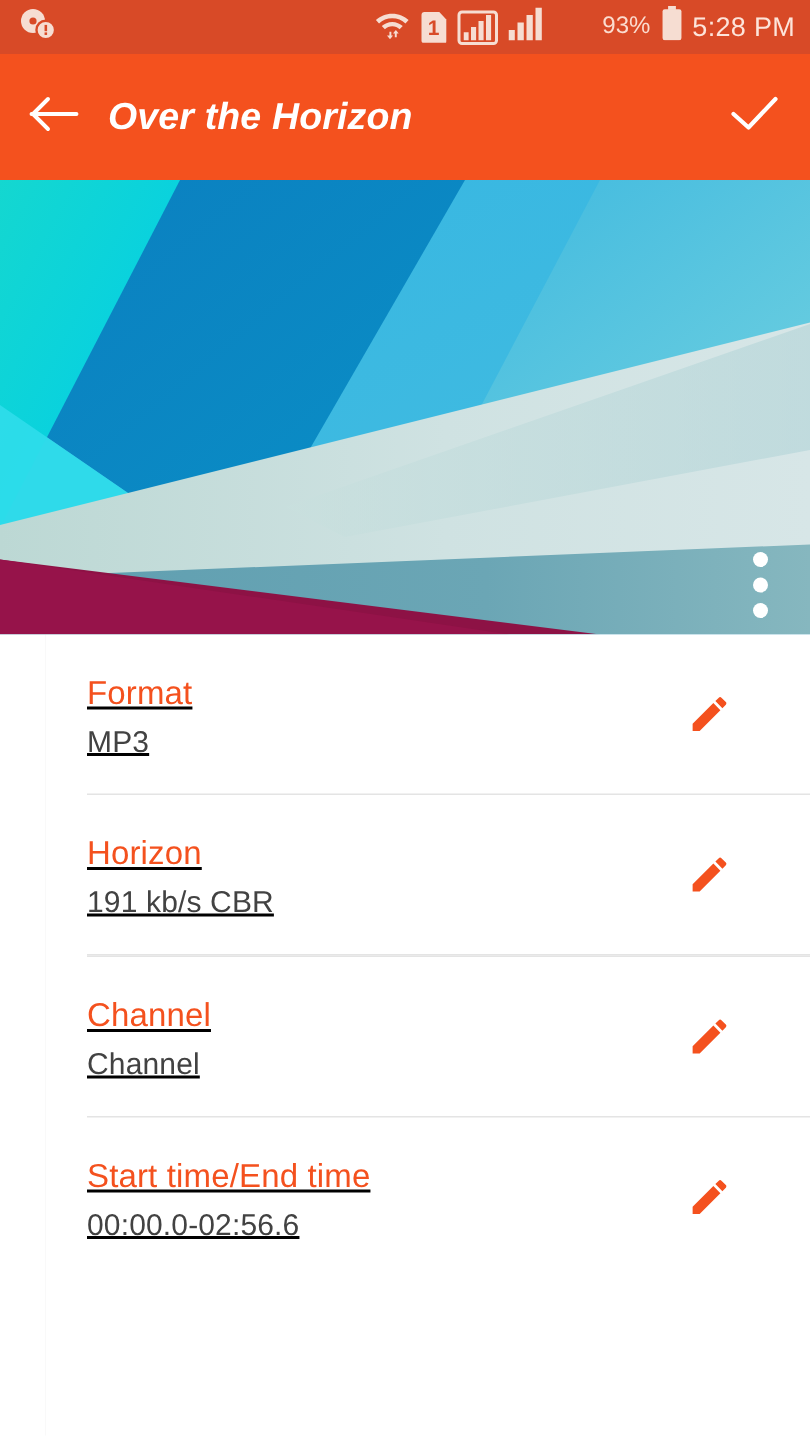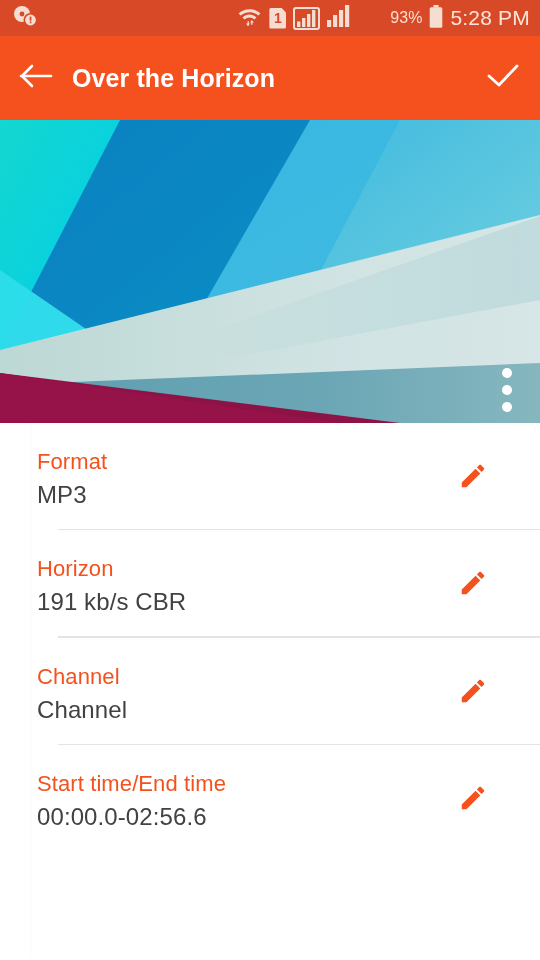--- a/index.html
+++ b/index.html
@@ -13,67 +13,68 @@
 
   
   .statusbar{
     position:relative; height:36px; width:100%;
     background:#d84a27;
     display:flex; align-items:center;
     padding:0 10px 0 12px;
   }
   .sb-left{ display:flex; align-items:center; gap:6px; }
   .sb-right{ margin-left:auto; display:flex; align-items:center; gap:7px; }
-  .sb-text{ color:#fde4da; font-size:21px; letter-spacing:.2px; }
+  .sb-text{ color:#fde4da; font-size:18px; letter-spacing:.2px; }
   .sb-pct{ color:#fbdccf; font-size:16px;margin-left:32px; }
   .sim-badge{
     width:17px;height:21px;background:#f6ddd2;border-radius:2px;
     color:#d84a27;font-size:14px;font-weight:bold;
     display:flex;align-items:center;justify-content:center;
     clip-path:polygon(0 0,70% 0,100% 26%,100% 100%,0 100%);
   }
   .boxed{ border:2px solid #f6ddd2; border-radius:3px; padding:1px 2px; display:flex; }
 
   
   .appbar{
     position:relative; height:84px; width:100%;
     background:#f4511e; display:flex; align-items:center;
   }
   .appbar .back{ width:72px; display:flex; align-items:center; justify-content:center; cursor:pointer;}
   .appbar .title{
     color:#ffffff; font-size:25px; font-weight:bold; letter-spacing:.1px;
     flex:1;
+    font-style:italic;
   }
   .appbar .done{ width:74px; display:flex; align-items:center; justify-content:center; cursor:pointer;}
 
   
   .hero{ position:relative; width:540px; height:303px; overflow:hidden; background:#4a9ab5; }
   .hero svg{ display:block; width:540px; height:303px; }
   .overflow{
     position:absolute; right:28px; top:248px;
     display:flex; flex-direction:column; gap:7px; align-items:center; cursor:pointer;
   }
   .overflow i{ width:10px;height:10px;border-radius:50%;background:#fff;display:block; }
 
   
   .content{ position:relative; background:#fff; height:534px; }
   .card-edge{
     position:absolute; left:30px; top:0; width:1px; height:100%;
     background:linear-gradient(to right,rgba(0,0,0,.035),rgba(0,0,0,0));
   }
   .row{
     position:relative; display:flex; align-items:flex-start;
-    padding:26px 0 22px 37px; cursor:pointer;
+    padding:26px 0 22px 58px; cursor:pointer;text-decoration:underline;
   }
   .row .texts{ flex:1; }
   .row .label{
     color:#f4511e; font-size:22px; line-height:26px; letter-spacing:.1px;
   }
   .row .value{
-    color:#424242; font-size:24px; line-height:24px; margin-top:8px; letter-spacing:.1px;
+    color:#424242; font-size:20px; line-height:24px; margin-top:8px; letter-spacing:.1px;
   }
   .row .pencil{
     width:58px; display:flex; justify-content:center; align-items:center;
     align-self:center; margin-right:38px; cursor:pointer;
   }
   .divider{ height:1px; background:#e4e4e4; margin-left:58px; }
 </style>
 </head>
 <body>
 

